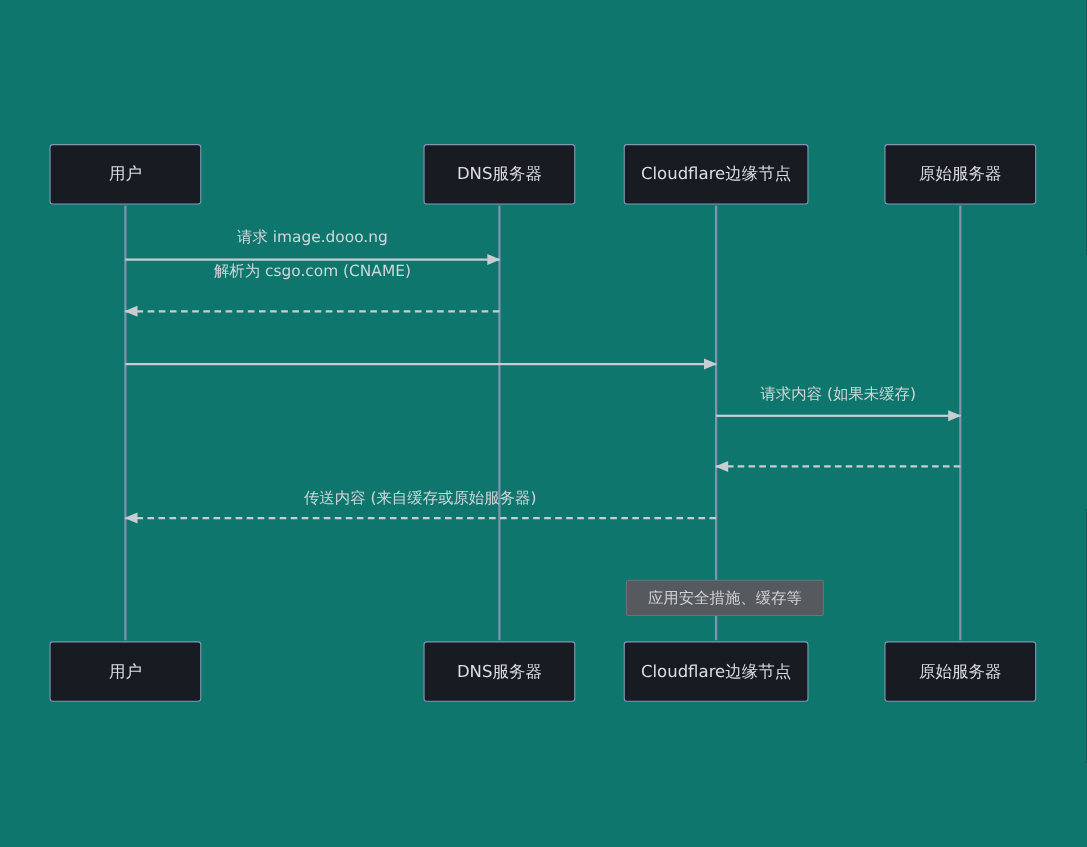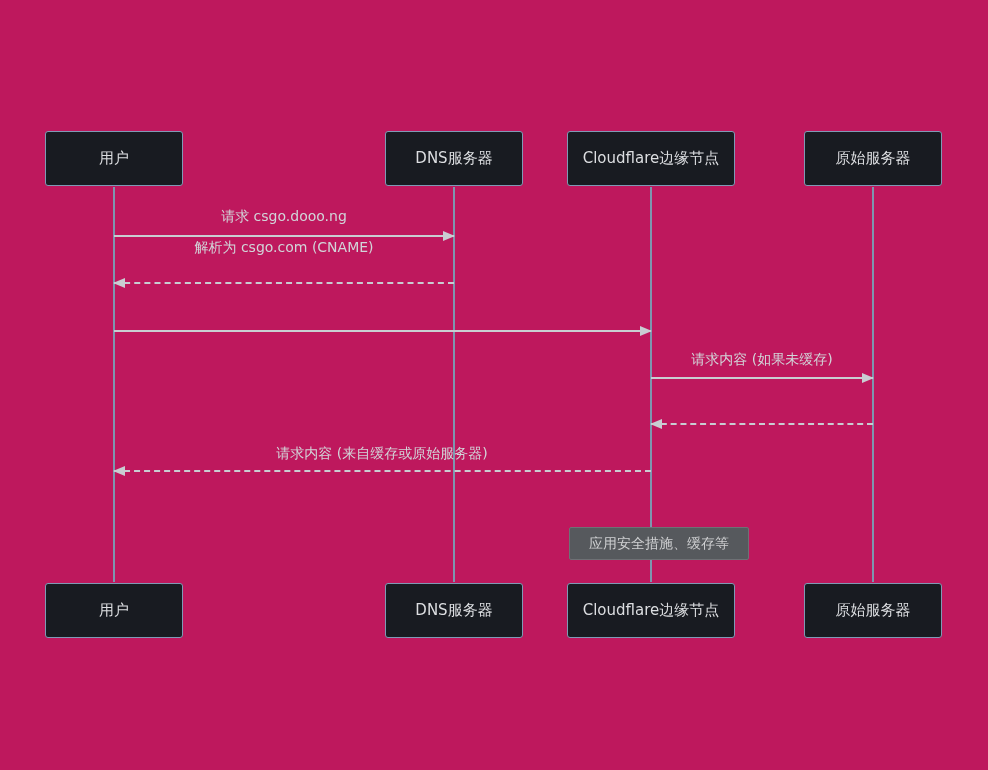--- a/index.html
+++ b/index.html
@@ -5,21 +5,21 @@
   html, body {
     margin: 0;
     padding: 0;
     background: #262b36;
     font-family: "DejaVu Sans", "Liberation Sans", sans-serif;
   }
   .canvas {
     position: relative;
     width: 988px;
     height: 770px;
-    background: #be185d;
+    background: #0f766e;
     overflow: hidden;
   }
   .lifeline {
     position: absolute;
     top: 187px;
     height: 395px;
     width: 2px;
     background: #7e95af;
   }
   .actor {
@@ -105,21 +105,21 @@
   <div class="actor" style="left:385px;top:131px;width:138px;">
     <span>DNS服务器</span>
   </div>
   <div class="actor" style="left:567px;top:131px;width:168px;">
     <span>Cloudflare边缘节点</span>
   </div>
   <div class="actor" style="left:804px;top:131px;width:138px;">
     <span>原始服务器</span>
   </div>
 
-  <div class="msg-label" style="left:64px;top:206px;">请求 csgo.dooo.ng</div>
+  <div class="msg-label" style="left:64px;top:206px;">请求 image.dooo.ng</div>
   <div class="signal solid" style="left:114px;top:235px;width:340px;">
     <div class="line"></div>
     <span class="head head-right"></span>
   </div>
 
   <div class="msg-label" style="left:64px;top:237px;">解析为 csgo.com (CNAME)</div>
   <div class="signal dashed" style="left:114px;top:282px;width:340px;">
     <div class="line"></div>
     <span class="head head-left"></span>
   </div>
@@ -133,21 +133,21 @@
   <div class="signal solid" style="left:651px;top:377px;width:222px;">
     <div class="line"></div>
     <span class="head head-right"></span>
   </div>
 
   <div class="signal dashed" style="left:651px;top:423px;width:222px;">
     <div class="line"></div>
     <span class="head head-left"></span>
   </div>
 
-  <div class="msg-label" style="left:162px;top:443px;">请求内容 (来自缓存或原始服务器)</div>
+  <div class="msg-label" style="left:162px;top:443px;">传送内容 (来自缓存或原始服务器)</div>
   <div class="signal dashed" style="left:114px;top:470px;width:537px;">
     <div class="line"></div>
     <span class="head head-left"></span>
   </div>
 
   <div class="note" style="left:569px;top:527px;width:180px;height:33px;">应用安全措施、缓存等</div>
 
   <div class="actor" style="left:45px;top:583px;width:138px;">
     <span>用户</span>
   </div>

